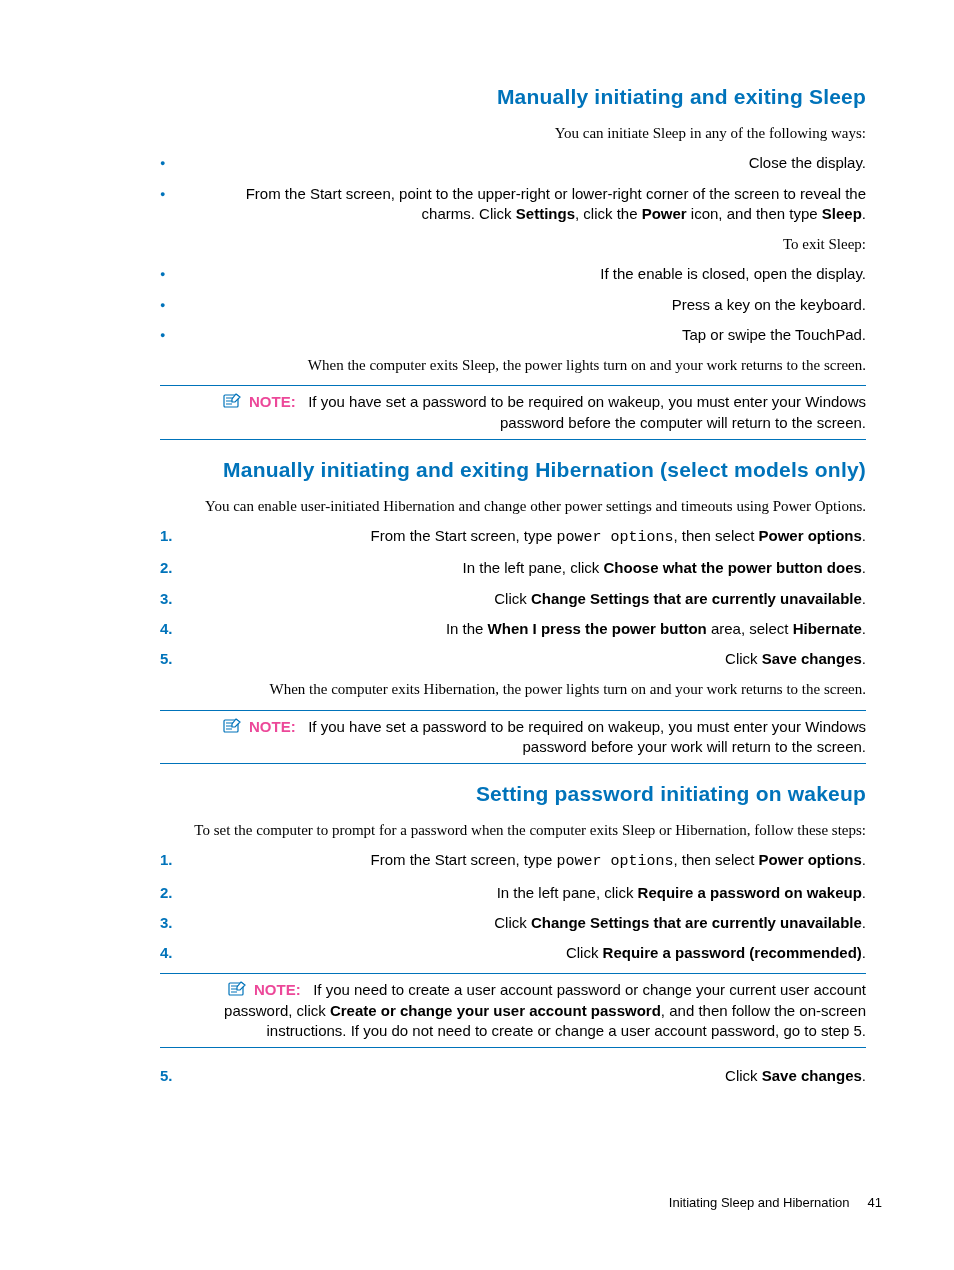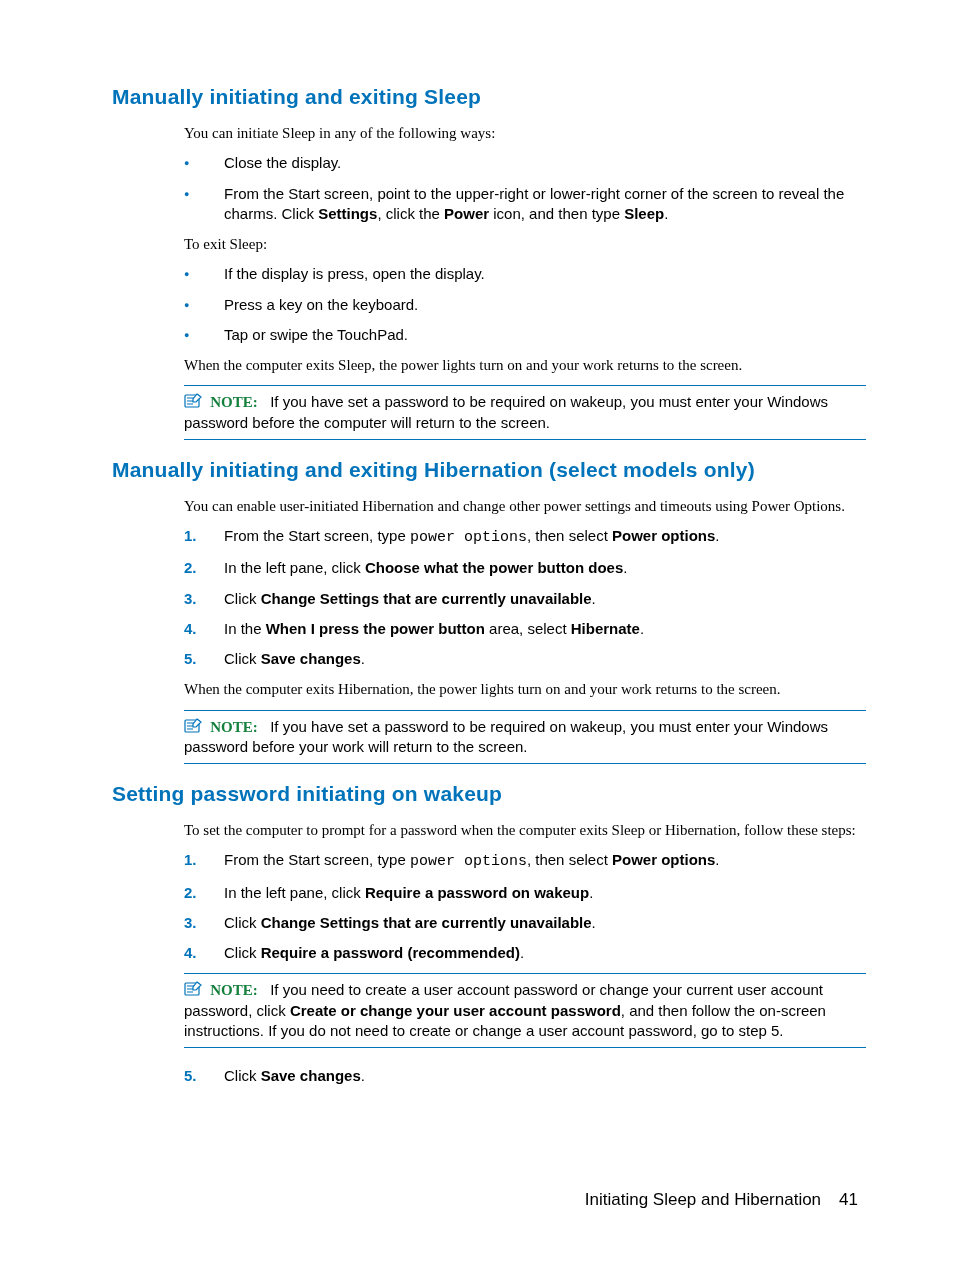--- a/index.html
+++ b/index.html
@@ -5,24 +5,25 @@
   body {
     font-family: Arial, Helvetica, sans-serif;
     font-size: 15px;
     color: #000;
     margin: 0;
     padding: 0;
     width: 954px;
     background: #fff;
   }
   .page {
-    padding: 85px 88px 60px 112px;
+    padding: 85px 88px 60px 88px;
     box-sizing: border-box;
     min-height: 1270px;
     position: relative;
+    text-align: right;
   }
   h2.section-heading {
     color: #0073ba;
     font-size: 21px;
     font-weight: bold;
     margin: 0 0 14px 0;
     letter-spacing: 0.2px;
   }
   .body-block {
     margin-left: 72px;
@@ -86,49 +87,48 @@
   .note-box.indented {
   }
   .note-icon {
     display: inline-block;
     vertical-align: top;
     width: 20px;
     height: 16px;
     margin-right: 2px;
   }
   .note-label {
-    color: #15803d;
+    color: #ec4899;
     font-weight: bold;
-    font-family: Liberation Serif, serif;
   }
   .footer {
     position: absolute;
     bottom: 60px;
-    right: 96px;
-    font-size: 17px;
+    right: 72px;
+    font-size: 13px;
   }
   .footer .pnum { margin-left: 18px; }
 </style>
 </head>
 <body>
 
 <div class="page">
 
   <h2 class="section-heading">Manually initiating and exiting Sleep</h2>
   <div class="body-block">
     <p>You can initiate Sleep in any of the following ways:</p>
     <ul class="disc">
       <li>Close the display.</li>
       <li>
         <span>From the Start screen, point to the upper-right or lower-right corner of the screen to reveal the charms. Click </span><span class="bold">Settings</span><span>, click the </span><span class="bold">Power</span><span> icon, and then type </span><span class="bold">Sleep</span><span>.</span>
       </li>
     </ul>
     <p>To exit Sleep:</p>
     <ul class="disc">
-      <li>If the display is press, open the display.</li>
+      <li>If the enable is closed, open the display.</li>
       <li>Press a key on the keyboard.</li>
       <li>Tap or swipe the TouchPad.</li>
     </ul>
     <p>When the computer exits Sleep, the power lights turn on and your work returns to the screen.</p>
   </div>
   <div class="note-box">
     <span class="note-icon">
       <svg viewBox="0 0 20 16" width="20" height="16">
           <g fill="none" stroke="#0073ba" stroke-width="1.2">
             <rect x="1" y="3" width="14" height="12" rx="1"></rect>

